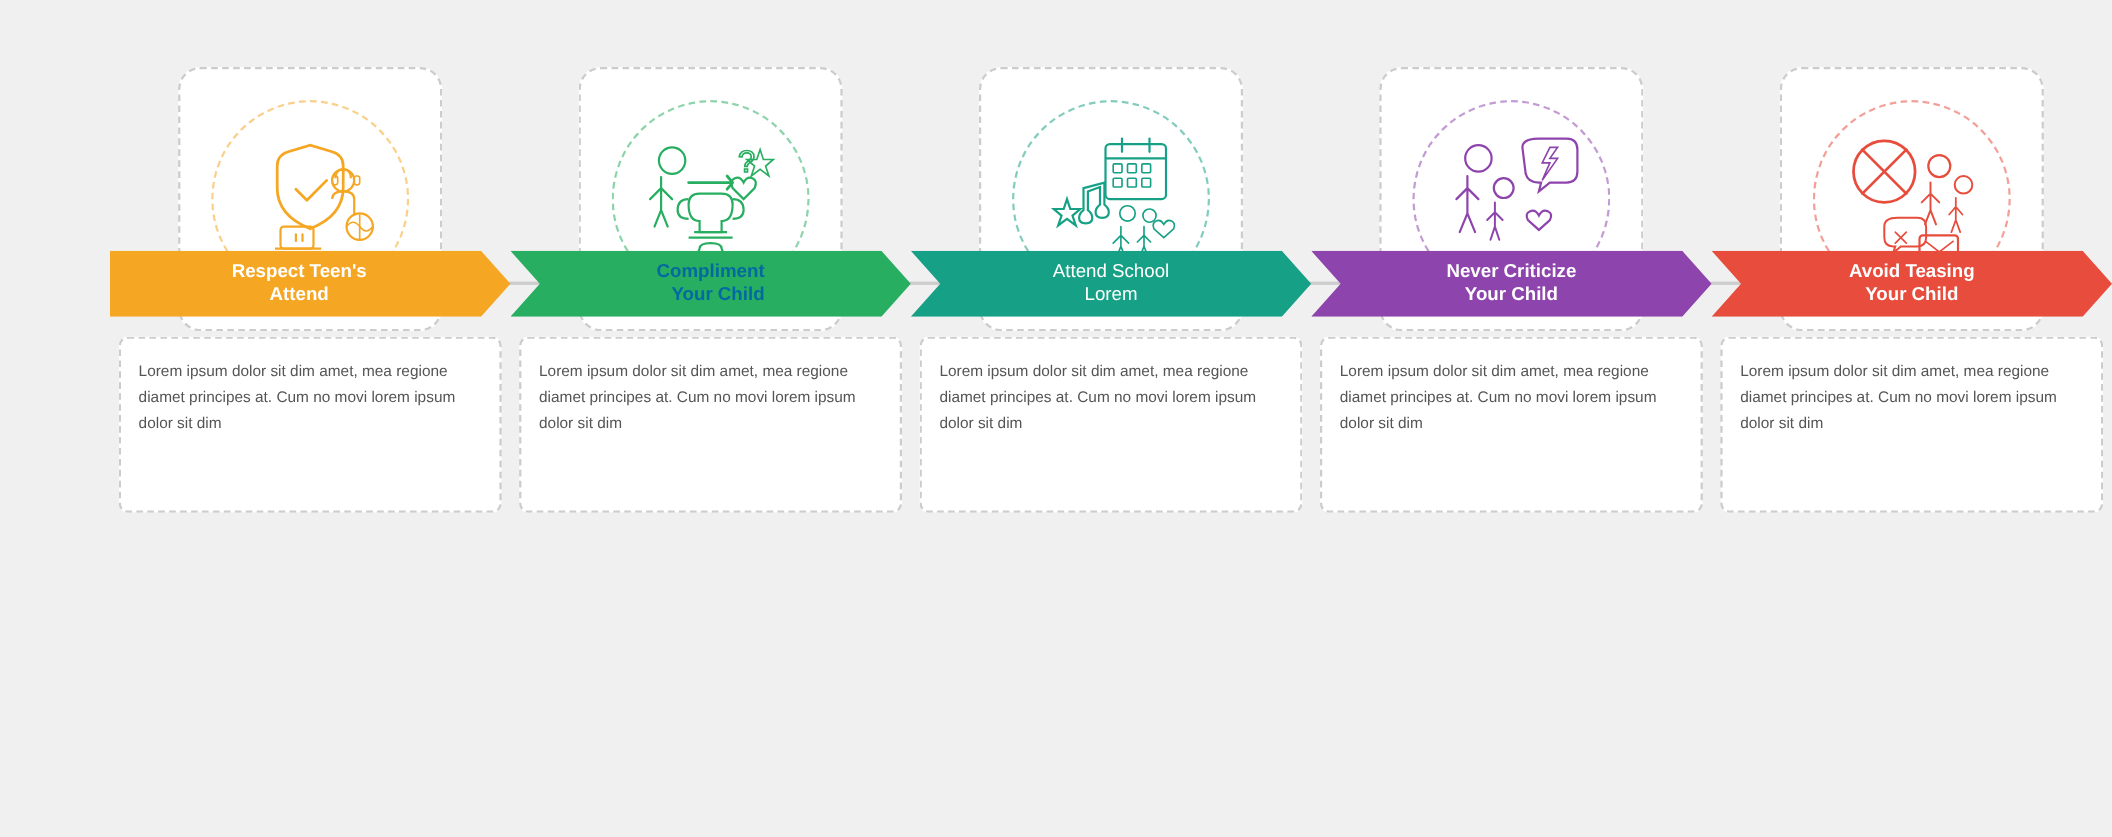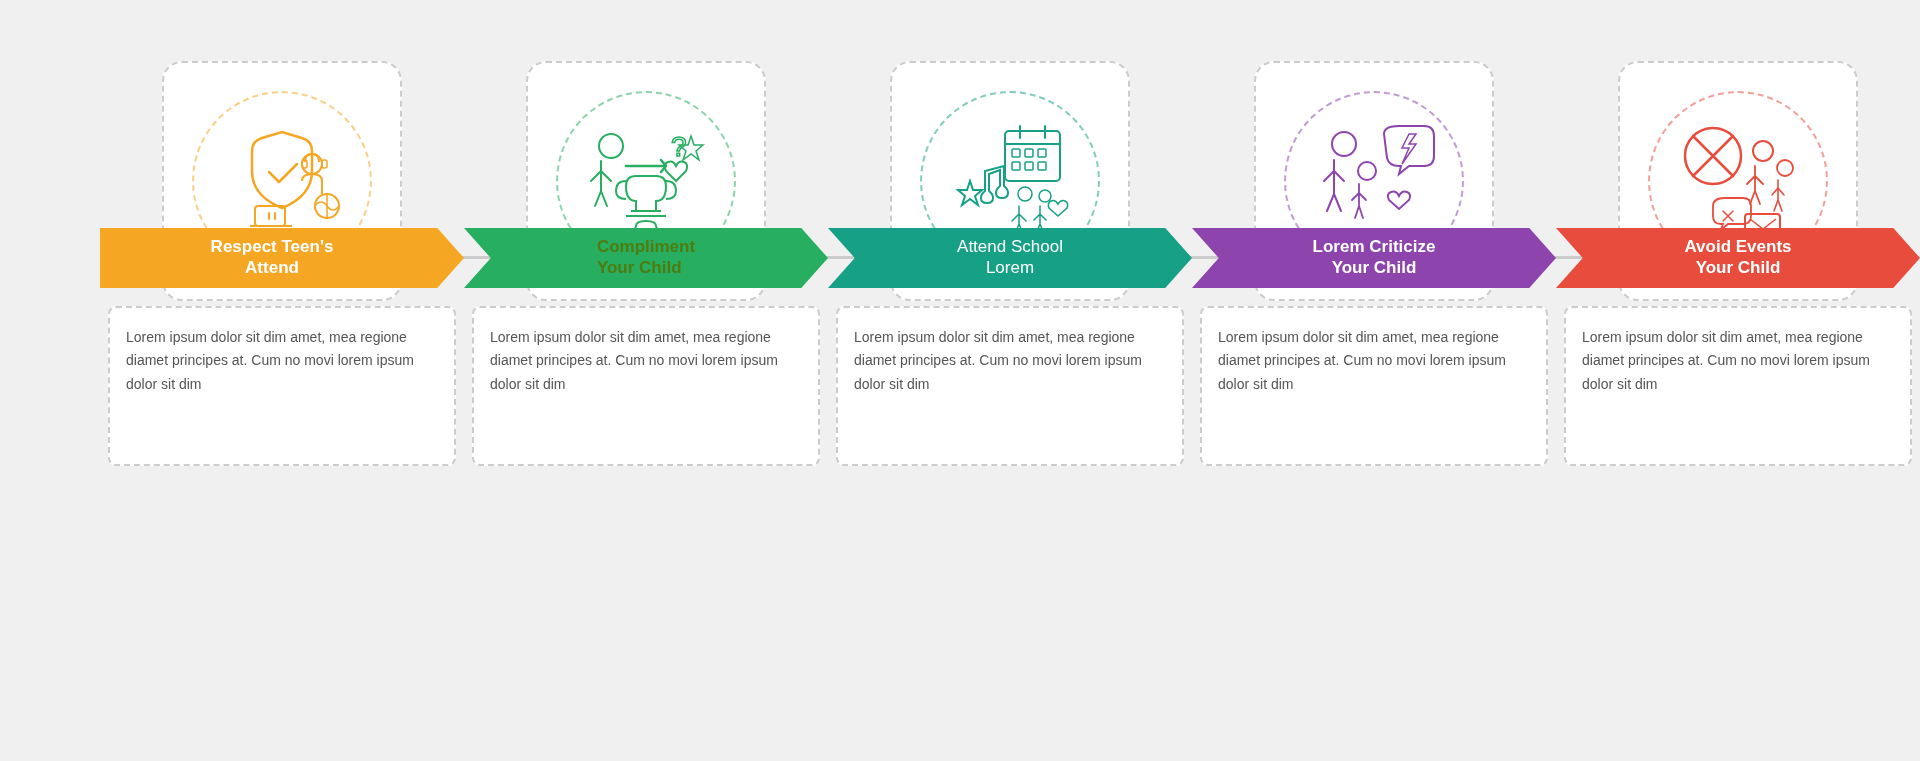--- a/index.html
+++ b/index.html
@@ -332,52 +332,52 @@
       <div style="position:absolute; color:white; font-weight:700; font-size:17px; text-align:center; line-height:1.2; padding:0 30px 0 10px;">
         <span>Respect Teen's</span><br>
         <span>Attend</span>
       </div>
     </div>
 
     <div class="arrow-item">
       <svg width="100%" height="60" viewBox="0 0 340 60" preserveAspectRatio="none">
         <polygon points="0,0 315,0 340,30 315,60 0,60 25,30" fill="#27ae60"></polygon>
       </svg>
-      <div style="position:absolute; color:#4d7c0f; font-weight:700; font-size:17px; text-align:left; line-height:1.2; padding:0 25px;">
+      <div style="position:absolute; color:#0369a1; font-weight:700; font-size:17px; text-align:right; line-height:1.2; padding:0 25px;">
         <span>Compliment</span><br>
         <span>Your Child</span>
       </div>
     </div>
 
     <div class="arrow-item">
       <svg width="100%" height="60" viewBox="0 0 340 60" preserveAspectRatio="none">
         <polygon points="0,0 315,0 340,30 315,60 0,60 25,30" fill="#16a085"></polygon>
       </svg>
       <div style="position:absolute; color:white; font-weight:400; font-size:17px; text-align:center; line-height:1.2; padding:0 25px;">
         <span>Attend School</span><br>
         <span>Lorem</span>
       </div>
     </div>
 
     <div class="arrow-item">
       <svg width="100%" height="60" viewBox="0 0 340 60" preserveAspectRatio="none">
         <polygon points="0,0 315,0 340,30 315,60 0,60 25,30" fill="#8e44ad"></polygon>
       </svg>
       <div style="position:absolute; color:white; font-weight:700; font-size:17px; text-align:center; line-height:1.2; padding:0 25px;">
-        <span>Lorem Criticize</span><br>
+        <span>Never Criticize</span><br>
         <span>Your Child</span>
       </div>
     </div>
 
     <div class="arrow-item">
       <svg width="100%" height="60" viewBox="0 0 340 60" preserveAspectRatio="none">
         <polygon points="0,0 315,0 340,30 315,60 0,60 25,30" fill="#e74c3c"></polygon>
       </svg>
       <div style="position:absolute; color:white; font-weight:700; font-size:17px; text-align:center; line-height:1.2; padding:0 25px;">
-        <span>Avoid Events</span><br>
+        <span>Avoid Teasing</span><br>
         <span>Your Child</span>
       </div>
     </div>
 
   </div>
 
   <div class="desc-row">
 
     <div class="desc-card">
       <p class="desc-text">Lorem ipsum dolor sit dim amet, mea regione diamet principes at. Cum no movi lorem ipsum dolor sit dim</p>

